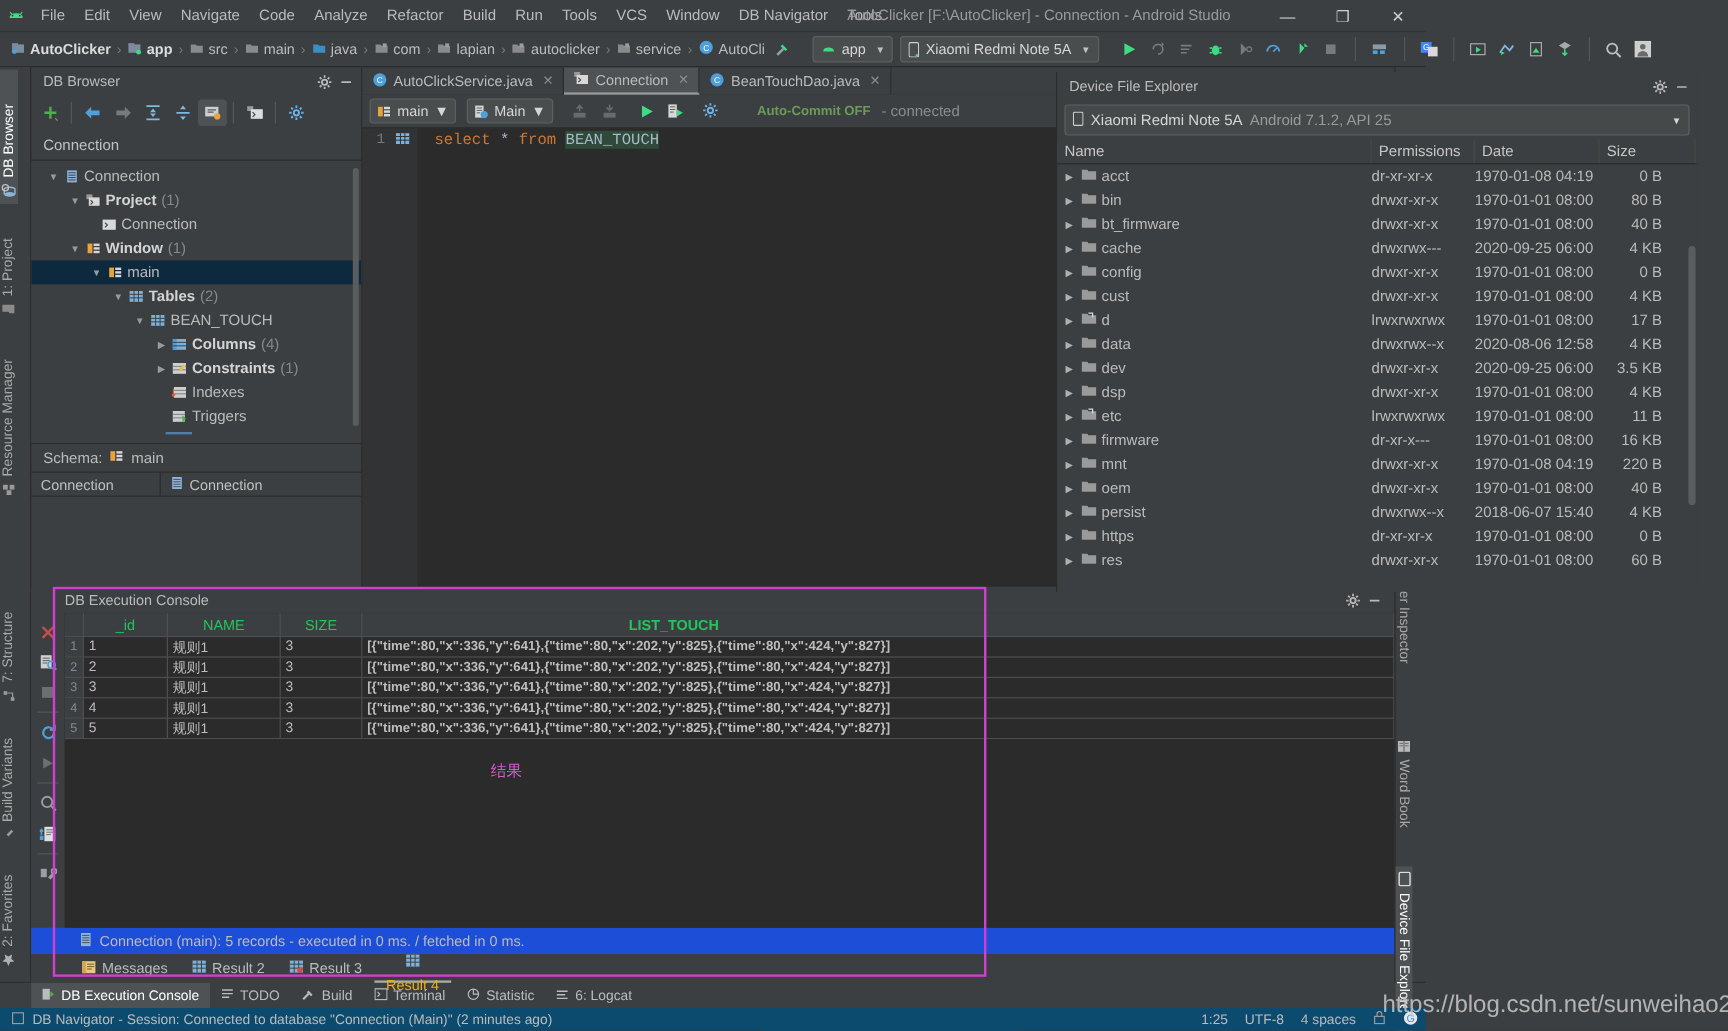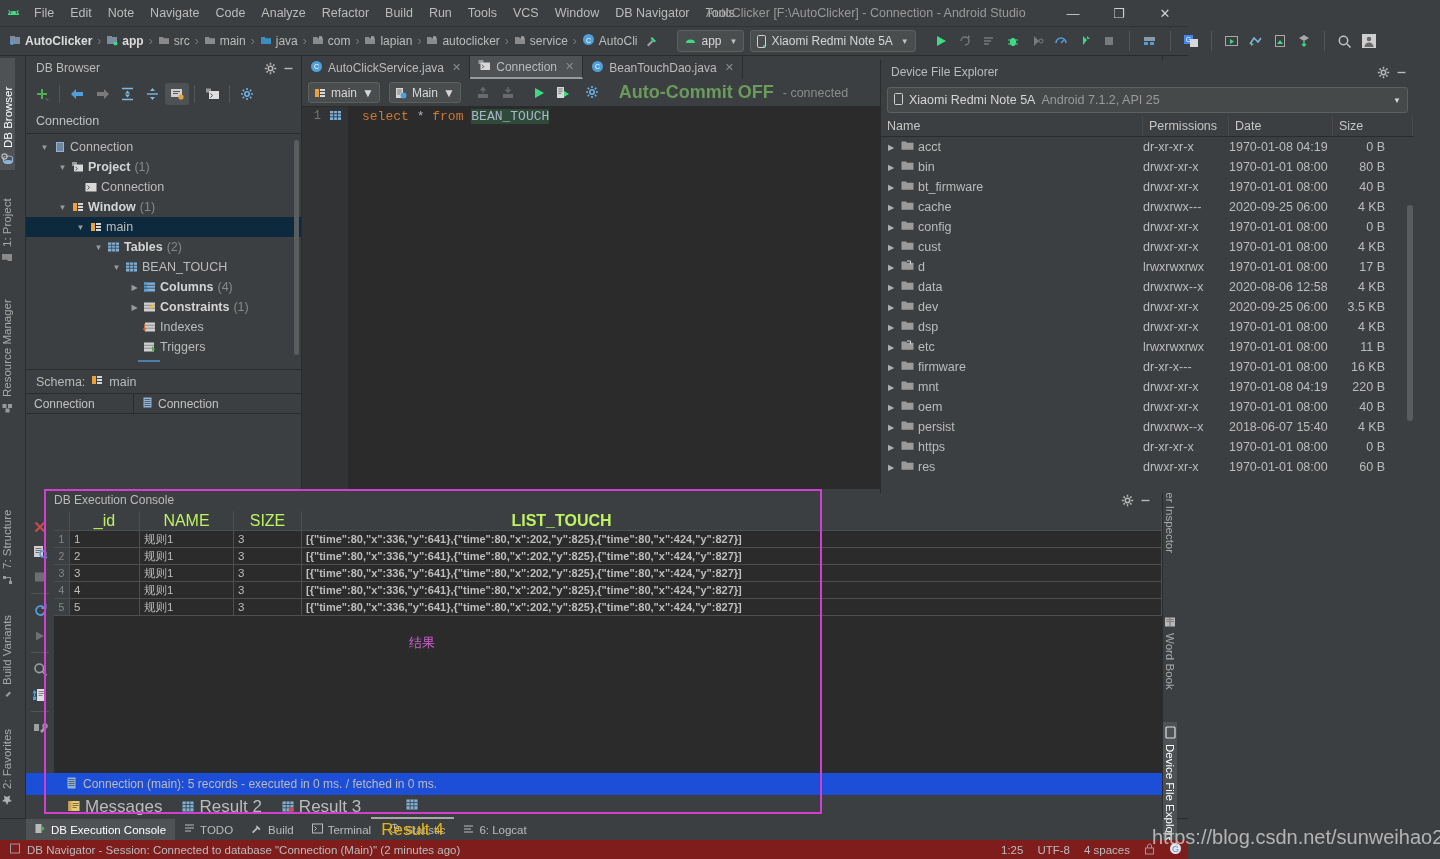--- a/index.html
+++ b/index.html
@@ -74,21 +74,21 @@
 
   
   .editor { flex:1 1 auto; display:flex; flex-direction:column; min-width:0; background:#2b2b2b;}
   .etabs { height:23px; display:flex; background:#3c3f41; align-items:stretch;}
   .etab { display:flex;align-items:center;gap:5px;padding:0 8px; font-size:12px; color:#bbbbbb; border-right:1px solid #2b2b2b; white-space:nowrap;}
   .etab.sel { background:#4e5254; border-bottom:2px solid #9a9a9a;}
   .etab .x { color:#8c8c8c; font-size:11px; margin-left:3px;}
   .etabs-fill { flex:1; background:#3c3f41;}
   .sqlbar { height:28px; display:flex; align-items:center; gap:3px; padding:0 6px; background:#3c3f41; border-bottom:1px solid #2b2b2b;}
   .sqlcombo { height:21px; border:1px solid #5e6060; background:#4a4d4e; border-radius:3px; display:flex;align-items:center;gap:5px;padding:0 5px;font-size:12px;color:#d6d6d6;}
-  .autocommit { color:#6a9b5b; font-size:18px; margin-left:12px; font-weight:bold;}
+  .autocommit { color:#6a9b5b; font-size:11px; margin-left:24px; font-weight:bold;}
   .connected { color:#8c8c8c; font-size:12.5px; margin-left:6px;}
   .code { flex:1 1 auto; background:#2b2b2b; display:flex; position:relative;}
   .gutter { width:46px; background:#313335; display:flex; padding-top:2px; font-size:12px; color:#787878; }
   .gutter .ln { width:22px; text-align:right; padding-right:3px; font-family:"Liberation Mono", monospace;}
   .gutter .gico { width:22px; display:flex; justify-content:center; padding-top:1px;}
   .codearea { flex:1; padding:2px 0 0 14px; font-family:"Liberation Mono", monospace; font-size:13px; position:relative;}
   .kw { color:#cc7832;}
   .ident { color:#a9b7c6; background:#2f4a3a; }
   .star { color:#a9b7c6;}
   .check { position:absolute; right:10px; top:3px; color:#5fa85f; font-size:13px;}
@@ -112,45 +112,45 @@
   
   .bottom { flex:0 0 330px; display:flex; flex-direction:column; background:#3c3f41; position:relative; }
   .magenta-box { position:absolute; left:18px; top:0px; width:778px; height:325px; border:2px solid #d13fd1; pointer-events:none; z-index:5;}
   .bc-hdr { height:22px; display:flex; align-items:center; padding-left:28px; font-size:12px; color:#bbbbbb; }
   .bc-hdr .ttl { flex:1;}
   .bc-body { flex:1 1 auto; display:flex; min-height:0;}
   .bc-tools { width:28px; flex:0 0 28px; display:flex; flex-direction:column; align-items:center; padding-top:4px; gap:2px; background:#3c3f41;}
   .bct { width:24px;height:23px;display:flex;align-items:center;justify-content:center;}
   .bct-sep { width:18px;height:1px;background:#555;margin:3px 0;}
   .grid-wrap { flex:1 1 auto; background:#2b2b2b; display:flex; flex-direction:column; min-width:0; position:relative;}
-  .grid-hdr { height:20px; display:flex; background:#3c3f41; font-size:16px; color:#bef264; border-bottom:1px solid #4e4e4e;}
+  .grid-hdr { height:20px; display:flex; background:#3c3f41; font-size:12px; color:#22c55e; border-bottom:1px solid #4e4e4e;}
   .grid-hdr .cell { display:flex;align-items:center;justify-content:center; border-right:1px solid #4e4e4e; }
   .c-rn { width:16px; flex:0 0 16px;}
   .c-id { width:70px; flex:0 0 70px;}
   .c-nm { width:94px; flex:0 0 94px;}
   .c-sz { width:68px; flex:0 0 68px;}
   .c-lt { width:520px; flex:0 0 520px;font-weight:bold;}
   .c-fill { flex:1 1 auto;}
   .grid-rows { background:#2b2b2b;}
   .grow { height:17px; display:flex; font-size:11.5px; color:#bdbdbd; }
   .grow .cell { display:flex; align-items:center; border-right:1px solid #4e4e4e; border-bottom:1px solid #4e4e4e; padding-left:4px; overflow:hidden; white-space:nowrap;}
   .grow .rn { background:#3c3f41; color:#888; justify-content:center; font-size:10.5px; padding:0;}
   .grow .ltv { font-size:11px;}
   .grid-blank { flex:1; background:#2b2b2b; position:relative;}
   .jieguo { position:absolute; left:355px; top:18px; color:#d05fd0; font-size:13px;}
   .status-row { height:22px; display:flex; align-items:center; gap:6px; padding-left:40px; font-size:12px; color:#bbbbbb; background:#1d4ed8;}
   .res-tabs { height:24px; display:flex; align-items:stretch; padding-left:32px; gap:0; background:#3c3f41;}
-  .rtab { display:flex; align-items:center; gap:5px; padding:0 10px; font-size:17px; color:#bbbbbb;}
+  .rtab { display:flex; align-items:center; gap:5px; padding:0 10px; font-size:12px; color:#bbbbbb;}
   .rtab.sel { border-bottom:2px solid #a8a8a8; color:#eab308;flex-direction:column;}
 
   
   .twbar { height:22px; display:flex; align-items:stretch; background:#3c3f41; border-top:1px solid #2b2b2b; flex:0 0 22px; padding-left:26px;}
   .twtab { display:flex;align-items:center; gap:5px; padding:0 9px; font-size:11.5px; color:#bbbbbb;}
   .twtab.sel { background:#4e5254; color:#ffffff;}
-  .statusbar { height:19px; display:flex; align-items:center; background:#7f1d1d; font-size:11.5px; color:#bbbbbb; flex:0 0 19px; padding-left:10px; gap:6px; position:relative;}
+  .statusbar { height:19px; display:flex; align-items:center; background:#0c4a6e; font-size:11.5px; color:#bbbbbb; flex:0 0 19px; padding-left:10px; gap:6px; position:relative;}
   .sb-right { position:absolute; right:6px; display:flex; align-items:center; gap:14px; top:0; height:19px;}
 
   .watermark { position:absolute; left:1152px; top:826px; font-size:20px; color:#c8c8c8; opacity:.85; white-space:nowrap; z-index:30; pointer-events:none; font-family:"Liberation Sans",sans-serif;}
 </style>
 </head>
 <body>
 
 <div class="root">
 
   <div class="titlebar">
@@ -158,21 +158,21 @@
       <svg width="15" height="14" viewBox="0 0 15 14">
           <path d="M2 9 q0-4 5.5-4 T13 9z" fill="#3ddc84"></path>
           <circle cx="4.5" cy="7" r=".7" fill="#2b2b2b"></circle>
           <circle cx="10.5" cy="7" r=".7" fill="#2b2b2b"></circle>
           <path d="M2.5 4 l1.5 2 M12.5 4 l-1.5 2" stroke="#3ddc84" stroke-width="1"></path>
         </svg>
     </div>
     <div class="menubar">
       <div class="menu-item">File</div>
       <div class="menu-item">Edit</div>
-      <div class="menu-item">Note</div>
+      <div class="menu-item">View</div>
       <div class="menu-item">Navigate</div>
       <div class="menu-item">Code</div>
       <div class="menu-item">Analyze</div>
       <div class="menu-item">Refactor</div>
       <div class="menu-item">Build</div>
       <div class="menu-item">Run</div>
       <div class="menu-item">Tools</div>
       <div class="menu-item">VCS</div>
       <div class="menu-item">Window</div>
       <div class="menu-item">DB Navigator</div>

